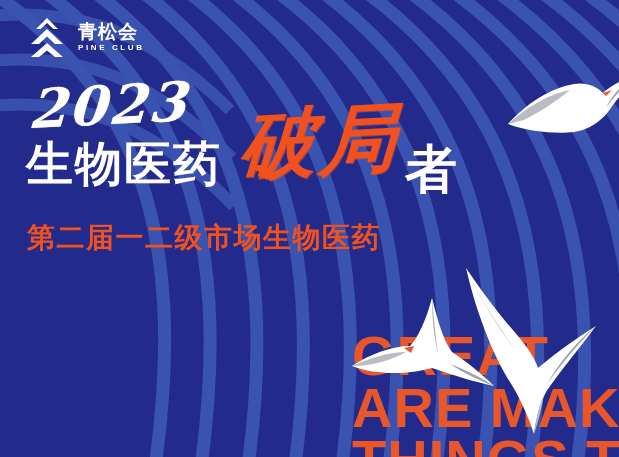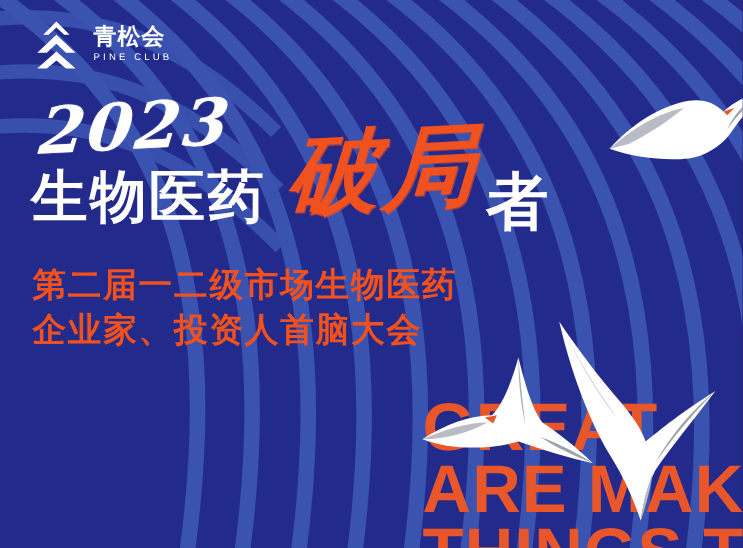--- a/index.html
+++ b/index.html
@@ -1,20 +1,20 @@
 <!DOCTYPE html>
 <html><head>
 <meta charset="utf-8">
 <style>
   html,body{margin:0;padding:0;background:#1a1a1a;}
   #poster{
     position:relative;
     width:619px;height:457px;
     overflow:hidden;
-    background:#4c1d95;
+    background:#000000;
     font-family:"Liberation Sans","DejaVu Sans",sans-serif;
     user-select:none;
   }
 
   
   #waves{position:absolute;inset:0;}
   #waves svg{display:block;width:619px;height:457px;}
 
   
   #logo{
@@ -22,21 +22,21 @@
     display:flex;align-items:center;gap:9px;
     z-index:6;
   }
   #logo-mark{width:44px;height:42px;flex:0 0 auto;}
   #logo-text{display:flex;flex-direction:column;justify-content:center;line-height:1;}
   #logo-cn{
     color:#ffffff;font-size:19px;font-weight:bold;
     letter-spacing:1px;white-space:nowrap;
   }
   #logo-en{
-    color:#ffffff;font-size:8px;font-weight:normal;
+    color:#ffffff;font-size:8px;font-weight:bold;
     letter-spacing:2.6px;margin-top:3px;white-space:nowrap;text-align:right;
   }
 
   
   #year{
     position:absolute;left:34px;top:78px;z-index:6;
     color:#ffffff;
     font-family:"DejaVu Serif",serif;
     font-style:italic;font-weight:bold;
     font-size:54px;letter-spacing:2px;
@@ -151,21 +151,20 @@
   <div id="year">2023</div>
 
   <div id="headline">
     <span class="head-white">生物医药</span>
   </div>
   <div id="po-ju">破局</div>
   <div id="zhe">者</div>
 
   <div id="subtitle">
     <div>第二届一二级市场生物医药</div>
-    <div>企业家、投资人首脑大会</div>
   </div>
 
   <div id="bigtext">
     <div>GREAT</div>
     <div>ARE MAKING</div>
     <div>THINGS TO</div>
   </div>
 
   <svg class="gull" id="gull-1" viewBox="0 0 150 110">
     <g>

